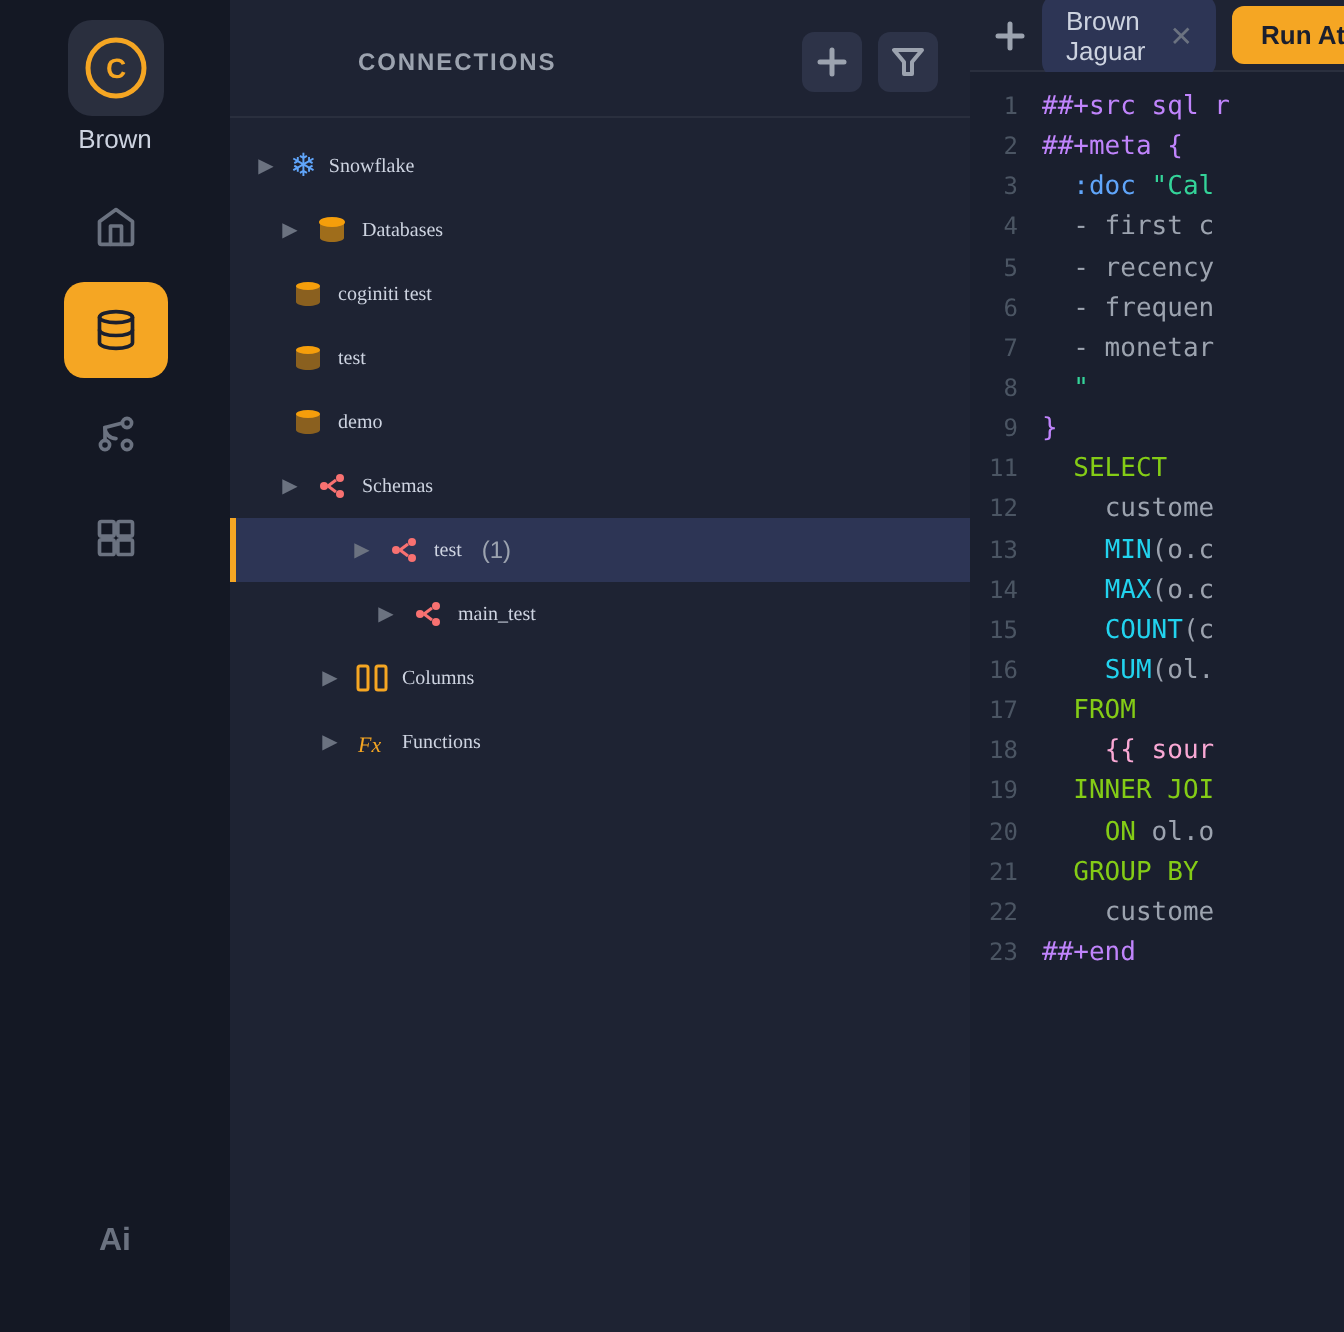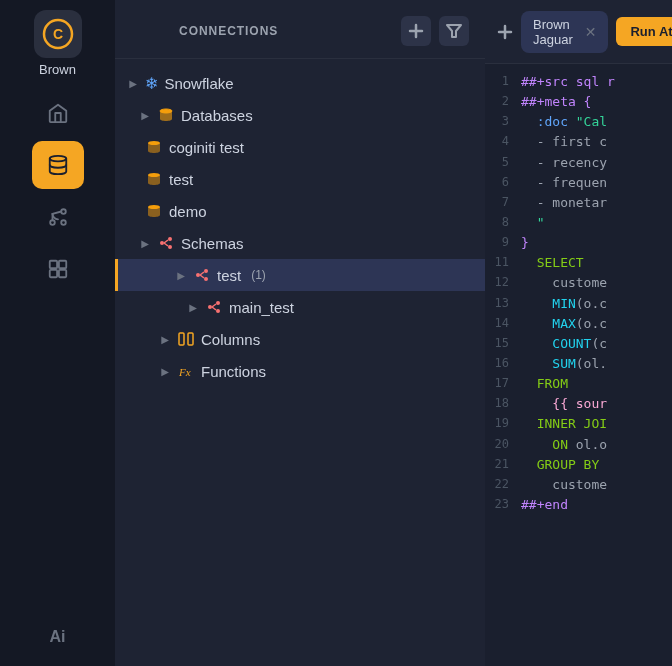--- a/index.html
+++ b/index.html
@@ -76,21 +76,21 @@
       color: #1a1f2e;
     }
 
     .sidebar-item svg {
       width: 22px;
       height: 22px;
     }
 
     .sidebar-ai {
       margin-top: auto;
-      margin-bottom: 20px;
+      margin-bottom: 36px;
       color: #6b7280;
       font-size: 16px;
       font-weight: 600;
       cursor: pointer;
     }
 
     
     .connections-panel {
       width: 370px;
       background: #1e2333;
@@ -175,21 +175,22 @@
 
     .tree-icon {
       flex-shrink: 0;
       display: inline-flex;
       align-items: center;
       justify-content: center;
     }
 
     .tree-label {
       color: #cdd3e0;
-      font-size: 15px;
+      font-size: 10px;
+      font-family: Liberation Serif, serif;
     }
 
     .tree-badge {
       color: #9ca3af;
       font-size: 12px;
       margin-left: 4px;
     }
 
     
     .indent-1 { padding-left: 24px; }
@@ -209,21 +210,21 @@
       display: flex;
       flex-direction: column;
       min-width: 0;
       overflow: hidden;
     }
 
     .editor-toolbar {
       display: flex;
       align-items: center;
       padding: 0 12px;
-      height: 64px;
+      height: 36px;
       background: #1e2333;
       border-bottom: 1px solid #2a2f3e;
       gap: 8px;
       flex-shrink: 0;
     }
 
     .tab-add-btn {
       width: 28px;
       height: 28px;
       border-radius: 6px;

